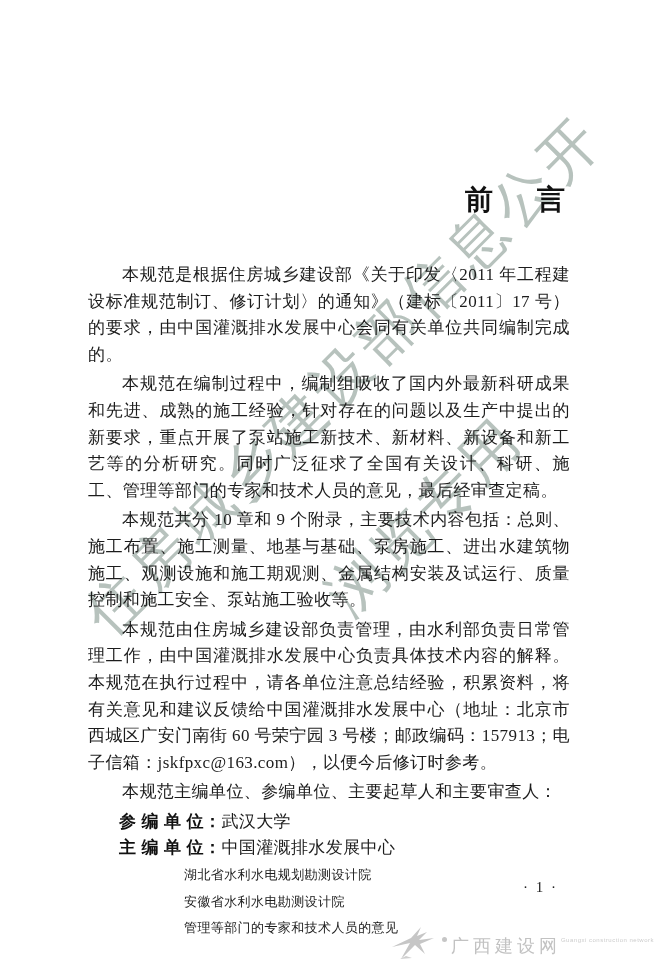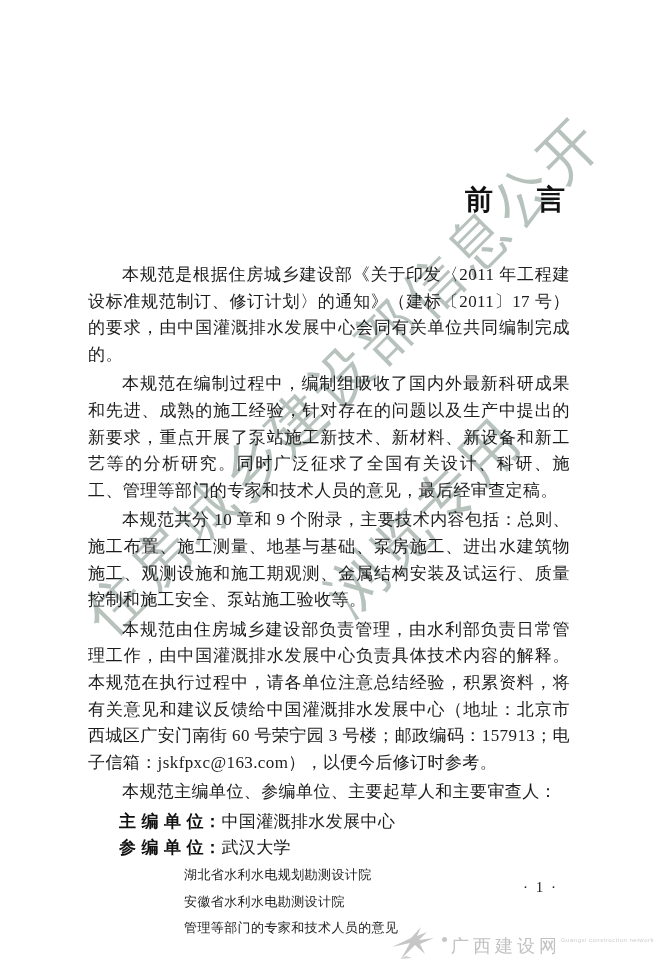--- a/index.html
+++ b/index.html
@@ -125,24 +125,24 @@
   <div class="content">
     <h1 class="title">前　言</h1>
 
     <p class="para">本规范是根据住房城乡建设部《关于印发〈2011 年工程建设标准规范制订、修订计划〉的通知》（建标〔2011〕17 号）的要求，由中国灌溉排水发展中心会同有关单位共同编制完成的。</p>
     <p class="para">本规范在编制过程中，编制组吸收了国内外最新科研成果和先进、成熟的施工经验，针对存在的问题以及生产中提出的新要求，重点开展了泵站施工新技术、新材料、新设备和新工艺等的分析研究。同时广泛征求了全国有关设计、科研、施工、管理等部门的专家和技术人员的意见，最后经审查定稿。</p>
     <p class="para">本规范共分 10 章和 9 个附录，主要技术内容包括：总则、施工布置、施工测量、地基与基础、泵房施工、进出水建筑物施工、观测设施和施工期观测、金属结构安装及试运行、质量控制和施工安全、泵站施工验收等。</p>
     <p class="para">本规范由住房城乡建设部负责管理，由水利部负责日常管理工作，由中国灌溉排水发展中心负责具体技术内容的解释。本规范在执行过程中，请各单位注意总结经验，积累资料，将有关意见和建议反馈给中国灌溉排水发展中心（地址：北京市西城区广安门南街 60 号荣宁园 3 号楼；邮政编码：157913；电子信箱：jskfpxc@163.com），以便今后修订时参考。</p>
     <p class="para">本规范主编单位、参编单位、主要起草人和主要审查人：</p>
 
     <div class="org-line">
-      <span class="org-label">主 编 单 位：</span><span>中国灌溉排水发展中心</span>
+      <span class="org-label">参 编 单 位：</span><span>武汉大学</span>
     </div>
     <div class="org-line">
-      <span class="org-label">参 编 单 位：</span><span>武汉大学</span>
+      <span class="org-label">主 编 单 位：</span><span>中国灌溉排水发展中心</span>
     </div>
     <div class="org-cont">湖北省水利水电规划勘测设计院</div>
     <div class="org-cont">安徽省水利水电勘测设计院</div>
     <div class="org-cont">管理等部门的专家和技术人员的意见</div>
   </div>
 
   <div class="pagenum">· 1 ·</div>
 
   <div class="logo">
     <span class="logo-star">

